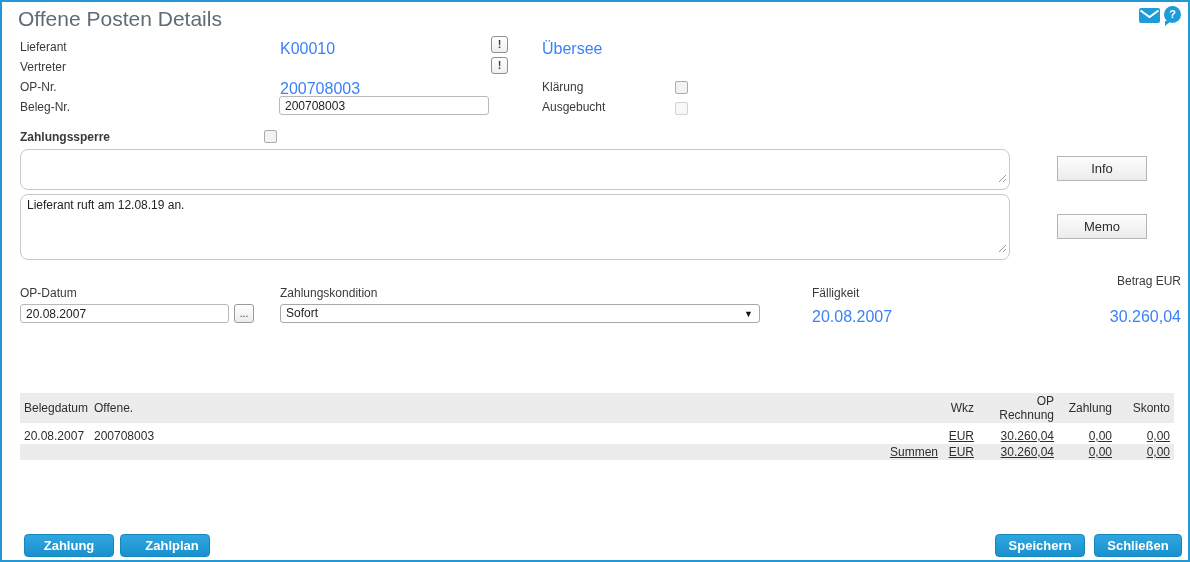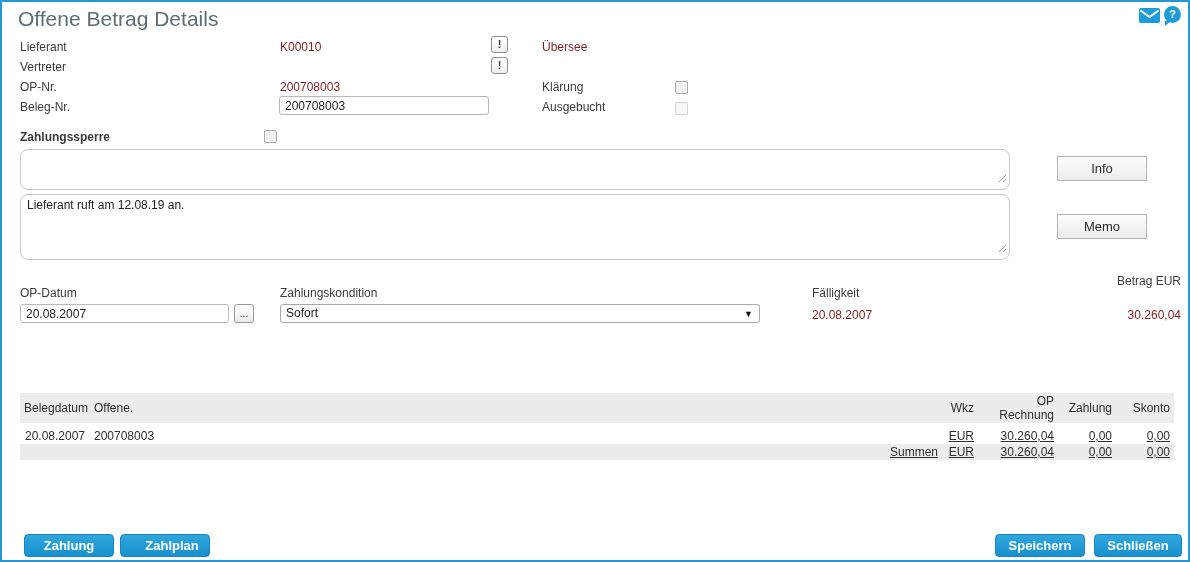--- a/index.html
+++ b/index.html
@@ -4,21 +4,21 @@
 <style>
   * { margin:0; padding:0; box-sizing:border-box; }
   body { background:#fff; font-family:"Liberation Sans", sans-serif; }
   .win {
     position:relative; width:1190px; height:562px;
     border:2px solid #2398d5; background:#fff; overflow:hidden;
     font-family:"Liberation Sans", sans-serif;
   }
   .title { position:absolute; left:16px; top:5px; font-size:21px; color:#5d6c77; }
   .lbl { position:absolute; font-size:12px; color:#3a3a3a; white-space:nowrap; }
-  .val { position:absolute; font-size:12px; color:#7f1d1d; white-space:nowrap; }
+  .val { position:absolute; font-size:16px; color:#3b82f6; white-space:nowrap; }
 
   .icon-mail { position:absolute; left:1137px; top:6px; width:21px; height:15px; cursor:pointer; }
   .icon-help {
     position:absolute; left:1162px; top:4px; width:17px; height:17px; background:#1e9cd7;
     border-radius:50%; color:#fff; font-weight:bold; font-size:11px; text-align:center;
     line-height:17px; cursor:pointer;
   }
   .icon-help:after {
     content:""; position:absolute; left:1px; bottom:-3px;
     border-left:6px solid #1e9cd7; border-bottom:5px solid transparent;
@@ -72,41 +72,41 @@
   }
 
   .optable {
     position:absolute; left:18px; top:391px; width:1154px; border-collapse:collapse;
     font-size:12px; color:#2e2e2e; table-layout:fixed;
   }
   .optable th { font-weight:normal; background:#ececec; padding:1px 4px; height:15px; }
   .optable td { padding:1px 4px; }
   .optable tbody tr.data-row td { padding-top:6px; padding-bottom:1px; }
   .optable tbody tr.sum-row td { background:#ececec; }
-  .c-date { width:70px; text-align:center; }
+  .c-date { width:70px; text-align:left; }
   .c-nr { text-align:left; }
   .c-sum { width:60px; text-align:right; }
   .c-wkz { width:36px; text-align:right; }
   .c-op { width:80px; text-align:right; }
   .c-zah { width:58px; text-align:right; }
   .c-sko { width:58px; text-align:right;margin-top:24px; }
   .tlink { color:#2e2e2e; text-decoration:underline; cursor:pointer; }
 
   .blue-btn {
     position:absolute; height:23px; border:1px solid #1686bf; border-radius:4px;
     background:linear-gradient(#2fa6dd,#1991cf); color:#fff; font-weight:bold; font-size:13px;
     font-family:"Liberation Sans", sans-serif; cursor:pointer;
   }
 </style>
 </head>
 <body>
 
 <div class="win">
 
-  <div class="title">Offene Betrag Details</div>
+  <div class="title">Offene Posten Details</div>
 
   <div class="icon-mail">
     <svg width="21" height="15" viewBox="0 0 21 15">
       <rect width="21" height="15" rx="2" fill="#1e9cd7"></rect>
       <path d="M1.5 2.5 L10.5 9 L19.5 2.5" stroke="#ffffff" stroke-width="2" fill="none"></path>
     </svg>
   </div>
   <div class="icon-help">
     <span>?</span>
   </div>

